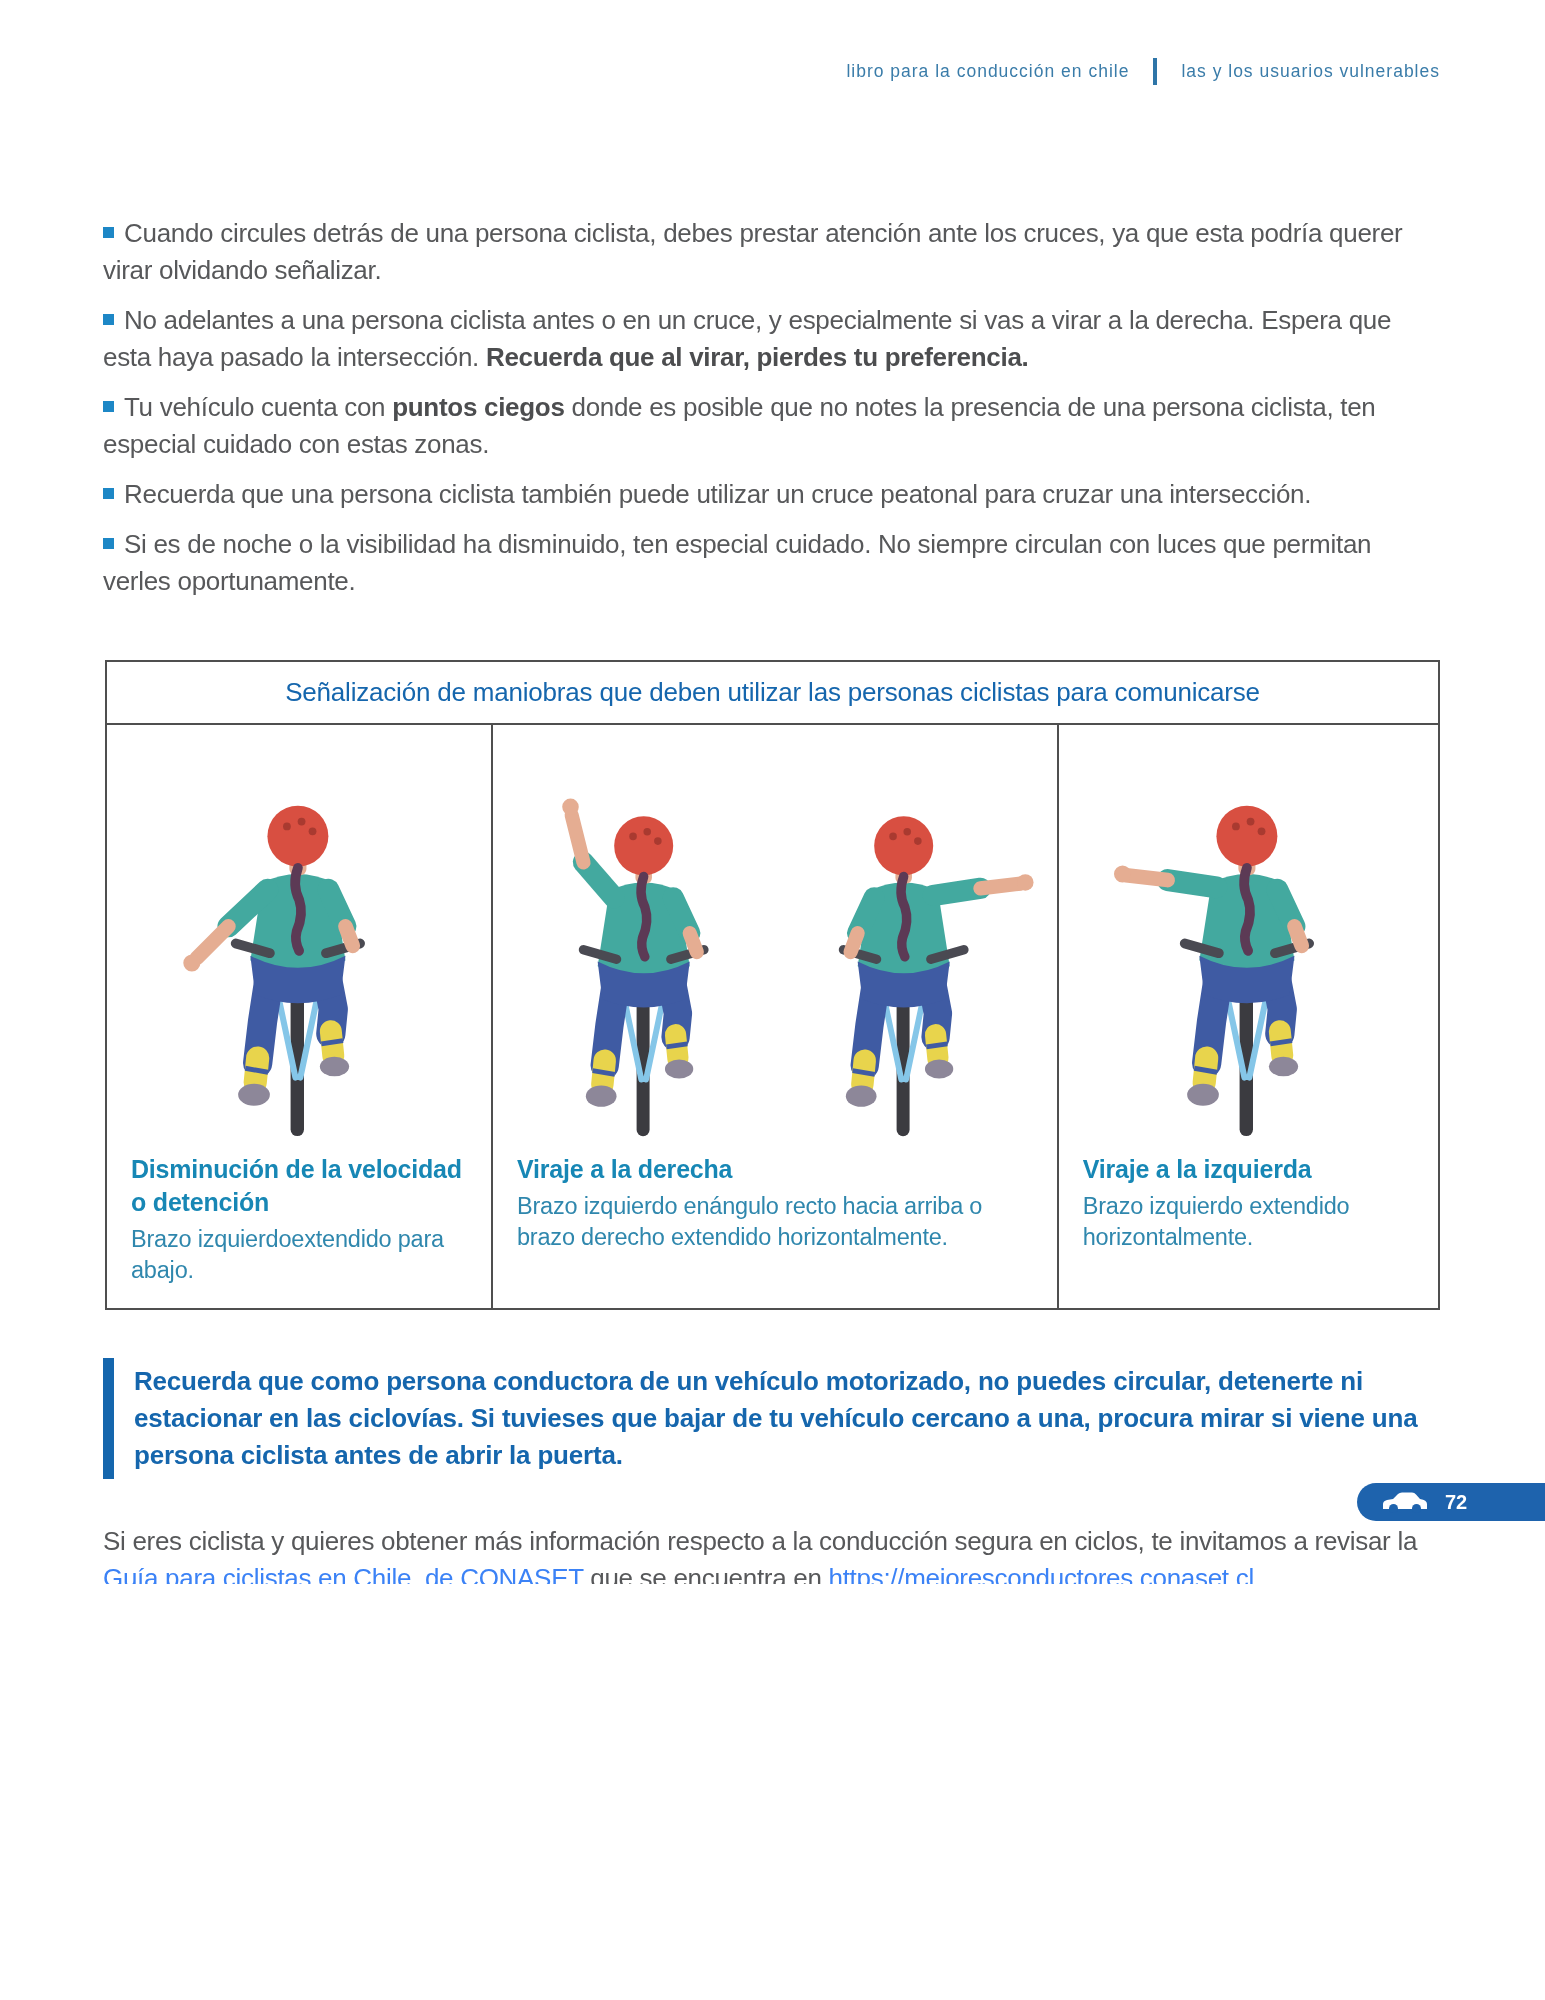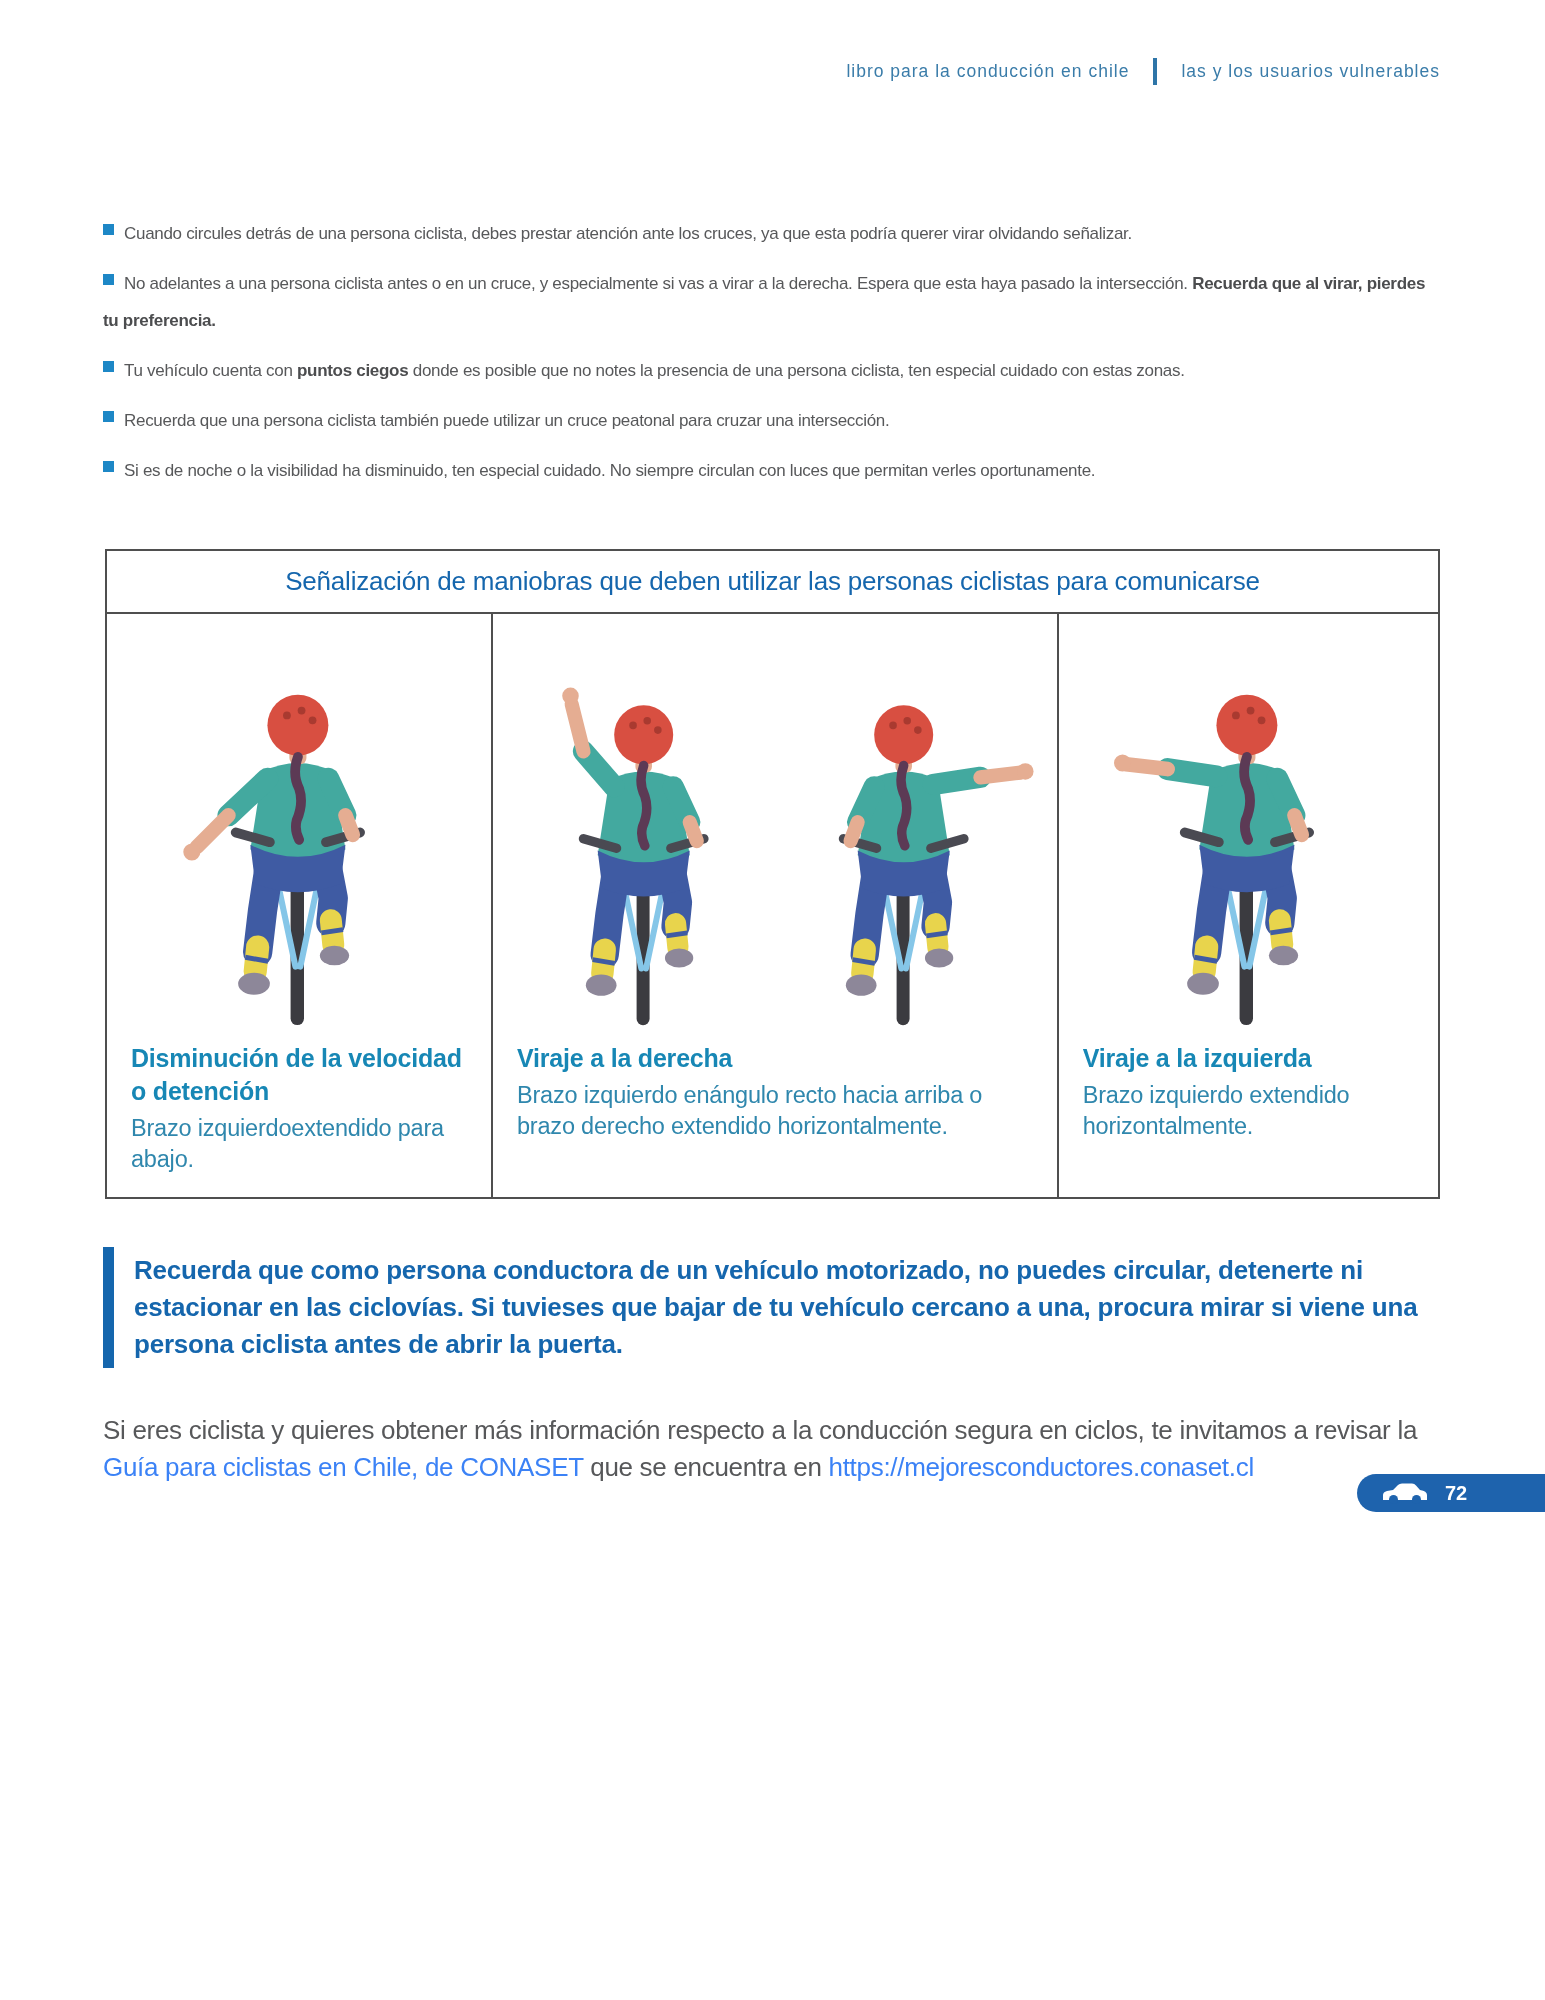--- a/index.html
+++ b/index.html
@@ -12,21 +12,21 @@
   
   .header {
     padding:58px 105px 0 105px;
     display:flex; justify-content:flex-end; align-items:center; gap:24px;
     font-size:17.5px; letter-spacing:1px; color:#3a7ca9;
   }
   .header .sep { width:4px; height:27px; background:#2e75a8; }
   
   .bullets { margin:130px 103px 0 103px; }
   .bullet {
-    font-size:17px; line-height:37px; letter-spacing:-0.3px;
+    font-size:26px; line-height:37px; letter-spacing:-0.3px;
     color:#57585a; margin-bottom:13px;
   }
   .bullet .sq {
     display:inline-block; width:11px; height:11px; background:#1d87c6;
     margin-right:10px; vertical-align:4px;
   }
   .bullet .b { font-weight:bold; color:#4c4d4f; }
   
   .figure { margin:60px 105px 0 105px; border:2px solid #4f4f4f; }
   .figure-title {
@@ -58,21 +58,21 @@
     letter-spacing:-0.2px;
   }
   
   .closing {
     margin:44px 105px 0 103px; font-size:26px; line-height:37px;
     color:#57585a; letter-spacing:-0.3px;
   }
   .closing a { color:#3b82f6; text-decoration:none; cursor:pointer; }
   
   .footer-bar {
-    position:absolute; right:0; bottom:72px; width:188px; height:38px;
+    position:absolute; right:0; bottom:63px; width:188px; height:38px;
     background:#1e63ad; border-radius:19px 0 0 19px;
     display:flex; align-items:center; gap:16px; padding-left:24px;
   }
   .footer-bar .pageno { color:#ffffff; font-weight:bold; font-size:20px; }
   .hidden-defs { position:absolute; width:0; height:0; overflow:hidden; }
 </style>
 </head>
 <body>
 
 <svg class="hidden-defs" aria-hidden="true">

